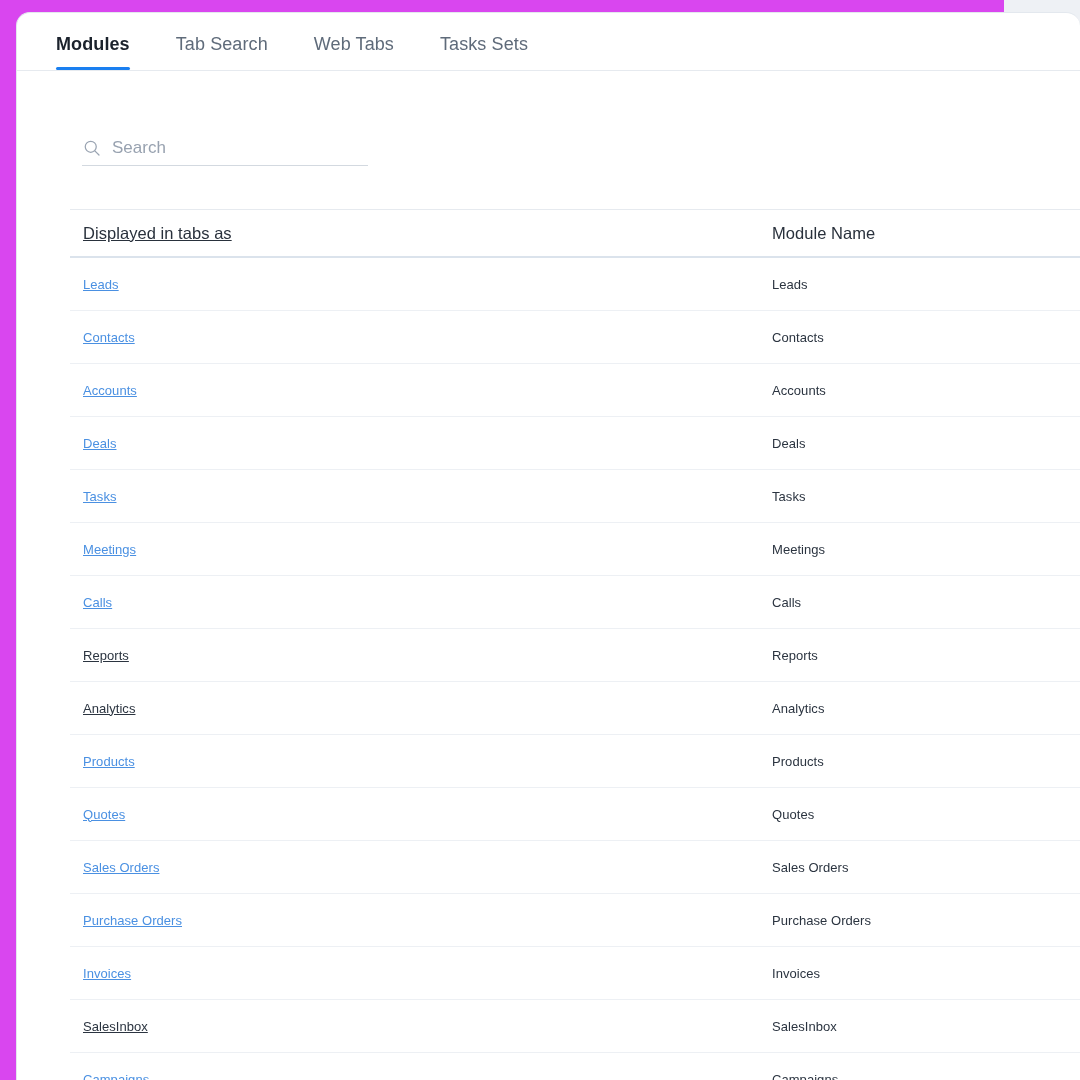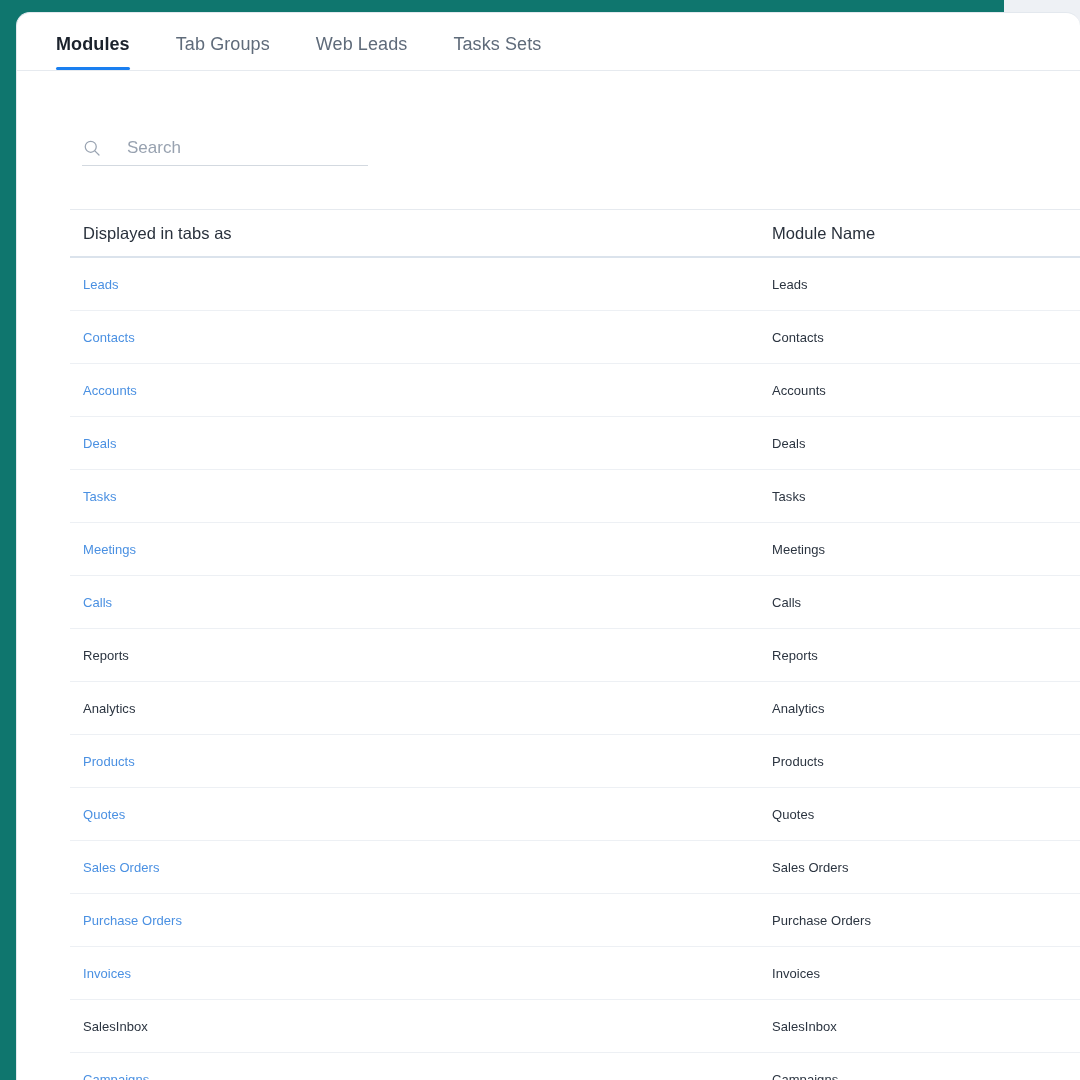--- a/index.html
+++ b/index.html
@@ -10,21 +10,21 @@
     overflow: hidden;
     background: #eef1f5;
     font-family: "Liberation Sans", sans-serif;
     -webkit-font-smoothing: antialiased;
   }
 
   #app {
     position: relative;
     width: 1004px;
     height: 1080px;
-    background: #0f766e;
+    background: #d946ef;
   }
 
   
   .card {
     position: absolute;
     left: 16px;
     top: 12px;
     width: 1064px;
     height: 1068px;
     background: #ffffff;
@@ -81,21 +81,20 @@
     left: 65px;
     top: 118px;
     width: 286px;
   }
 
   .search-row {
     display: flex;
     align-items: center;
     height: 34px;
     border-bottom: 1px solid #d3d9e0;
-    gap: 15px;
   }
 
   .search-icon {
     width: 20px;
     height: 20px;
     flex: 0 0 20px;
     margin-right: 10px;
     color: #9aa4b2;
     display: block;
   }
@@ -131,21 +130,21 @@
     border-bottom: 2px solid #dbe3ec;
     background: #ffffff;
   }
 
   .th {
     font-size: 16.5px;
     color: #29313c;
     letter-spacing: 0.05px;
   }
 
-  .col-1 { width: 688px; flex: 0 0 688px; padding-left: 13px; box-sizing: border-box; }
+  .col-1 { width: 688px; flex: 0 0 688px; padding-left: 13px; box-sizing: border-box; text-decoration: underline; }
   .col-2 { flex: 1 1 auto; padding-left: 14px; box-sizing: border-box; }
 
   .trow {
     display: flex;
     height: 52px;
     align-items: center;
     border-bottom: 1px solid #edf0f4;
   }
 
   .cell {
@@ -167,24 +166,24 @@
 <body>
 
 <div id="app">
   <div class="card">
 
     <div class="tabbar">
       <div class="tab active">
         <span>Modules</span>
       </div>
       <div class="tab">
-        <span>Tab Groups</span>
+        <span>Tab Search</span>
       </div>
       <div class="tab">
-        <span>Web Leads</span>
+        <span>Web Tabs</span>
       </div>
       <div class="tab">
         <span>Tasks Sets</span>
       </div>
     </div>
 
     <div class="search-wrap">
       <div class="search-row">
         <svg class="search-icon" viewBox="0 0 24 24" fill="none">
           <circle cx="10.5" cy="10.5" r="6.6" stroke="currentColor" stroke-width="1.5"></circle>

